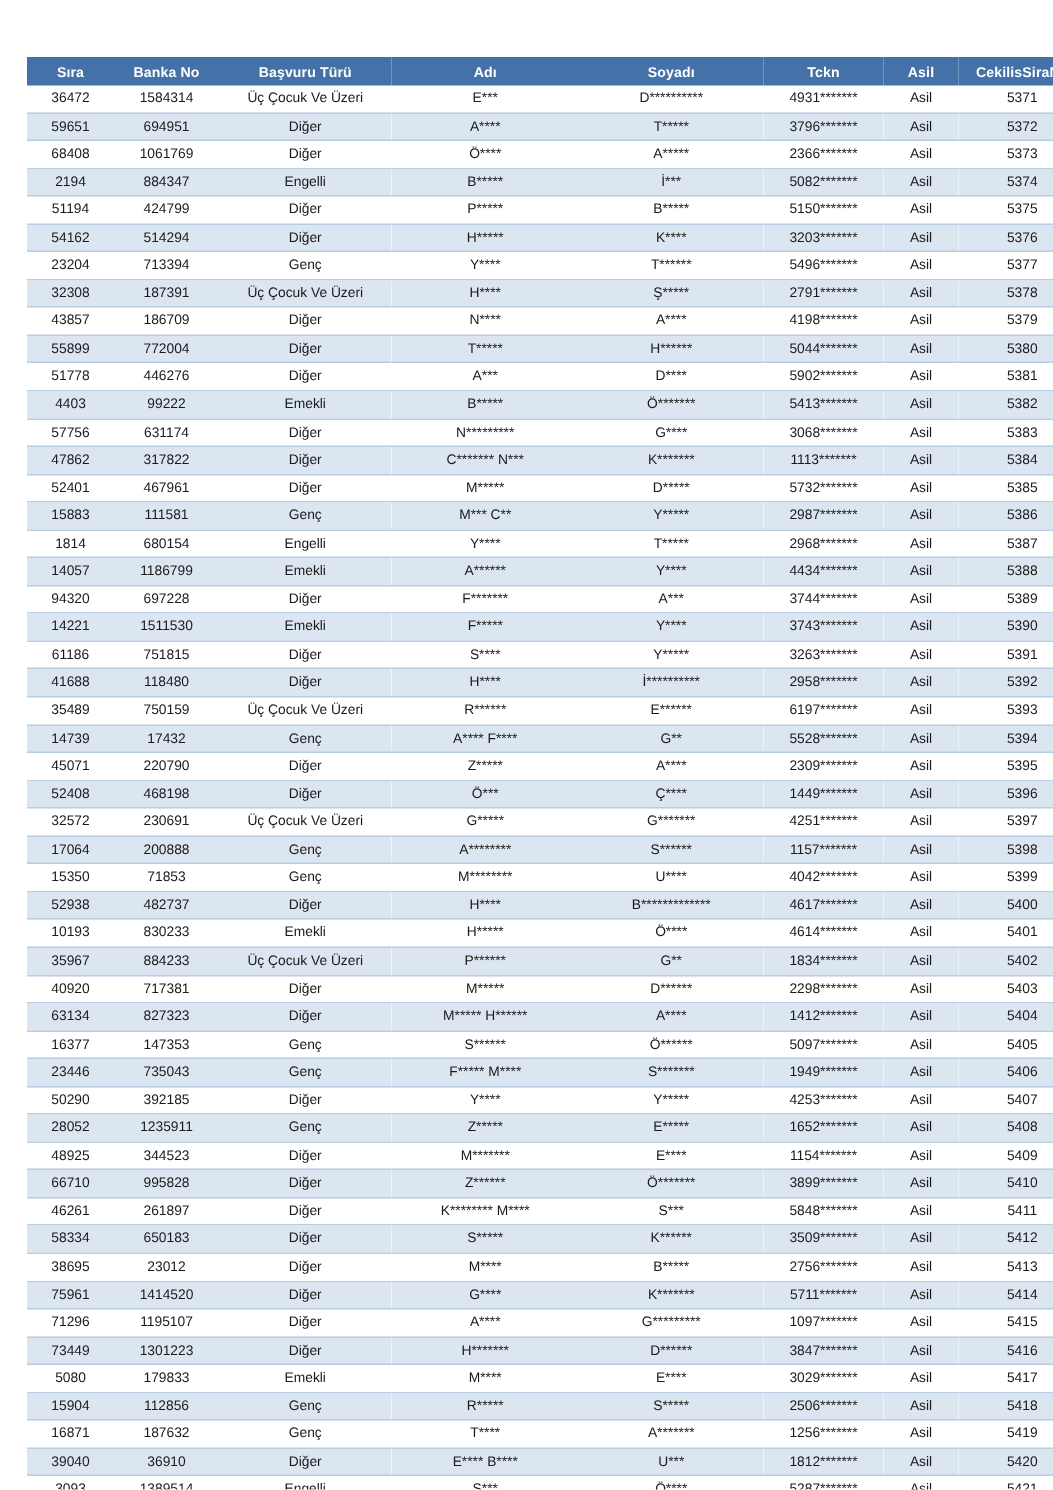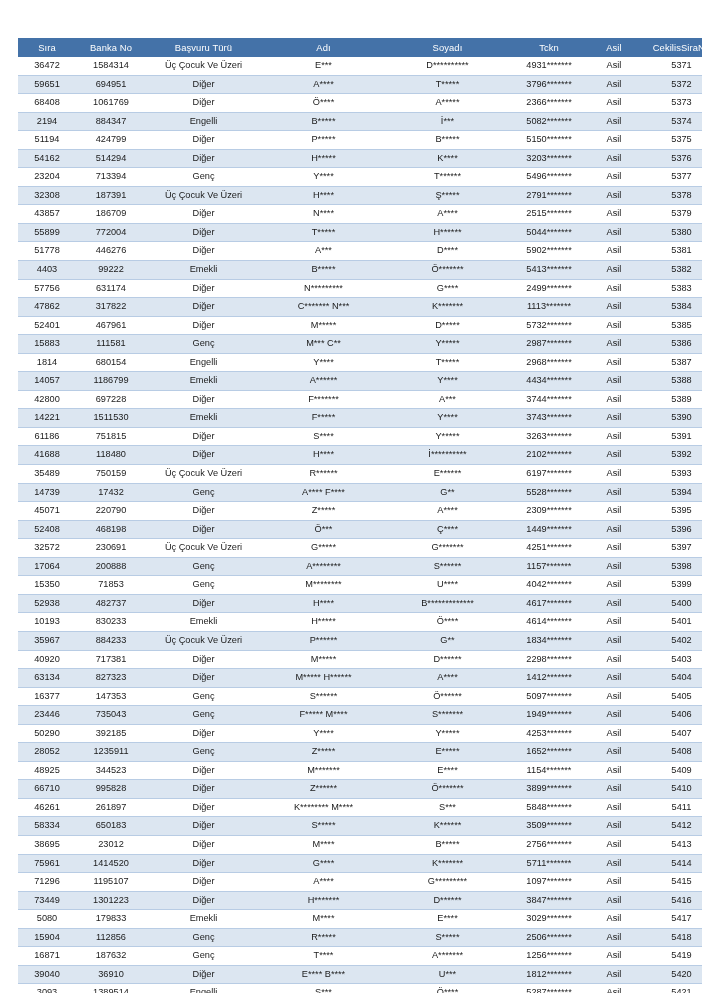--- a/index.html
+++ b/index.html
@@ -25,21 +25,21 @@
   table.result-table {
     width: 666px;
     border-collapse: collapse;
     table-layout: fixed;
     font-size: 9.2px;
     color: #1a1a1a;
   }
   table.result-table thead th {
     background: #4472a8;
     color: #ffffff;
-    font-weight: normal;
+    font-weight: bold;
     font-size: 9.4px;
     height: 19px;
     line-height: 19px;
     padding: 0 2px;
     text-align: center;
     white-space: nowrap;
     border: none;
     letter-spacing: 0.1px;
   }
   table.result-table tbody td {
@@ -178,21 +178,21 @@
           <td>2791*******</td>
           <td>Asil</td>
           <td>5378</td>
         </tr>
         <tr class="odd">
           <td>43857</td>
           <td>186709</td>
           <td>Diğer</td>
           <td>N****</td>
           <td>A****</td>
-          <td>2515*******</td>
+          <td>4198*******</td>
           <td>Asil</td>
           <td>5379</td>
         </tr>
         <tr class="even">
           <td>55899</td>
           <td>772004</td>
           <td>Diğer</td>
           <td>T*****</td>
           <td>H******</td>
           <td>5044*******</td>
@@ -218,21 +218,21 @@
           <td>5413*******</td>
           <td>Asil</td>
           <td>5382</td>
         </tr>
         <tr class="odd">
           <td>57756</td>
           <td>631174</td>
           <td>Diğer</td>
           <td>N*********</td>
           <td>G****</td>
-          <td>2499*******</td>
+          <td>3068*******</td>
           <td>Asil</td>
           <td>5383</td>
         </tr>
         <tr class="even">
           <td>47862</td>
           <td>317822</td>
           <td>Diğer</td>
           <td>C******* N***</td>
           <td>K*******</td>
           <td>1113*******</td>
@@ -273,21 +273,21 @@
           <td>14057</td>
           <td>1186799</td>
           <td>Emekli</td>
           <td>A******</td>
           <td>Y****</td>
           <td>4434*******</td>
           <td>Asil</td>
           <td>5388</td>
         </tr>
         <tr class="odd">
-          <td>42800</td>
+          <td>94320</td>
           <td>697228</td>
           <td>Diğer</td>
           <td>F*******</td>
           <td>A***</td>
           <td>3744*******</td>
           <td>Asil</td>
           <td>5389</td>
         </tr>
         <tr class="even">
           <td>14221</td>
@@ -308,21 +308,21 @@
           <td>3263*******</td>
           <td>Asil</td>
           <td>5391</td>
         </tr>
         <tr class="even">
           <td>41688</td>
           <td>118480</td>
           <td>Diğer</td>
           <td>H****</td>
           <td>İ**********</td>
-          <td>2102*******</td>
+          <td>2958*******</td>
           <td>Asil</td>
           <td>5392</td>
         </tr>
         <tr class="odd">
           <td>35489</td>
           <td>750159</td>
           <td>Üç Çocuk Ve Üzeri</td>
           <td>R******</td>
           <td>E******</td>
           <td>6197*******</td>

